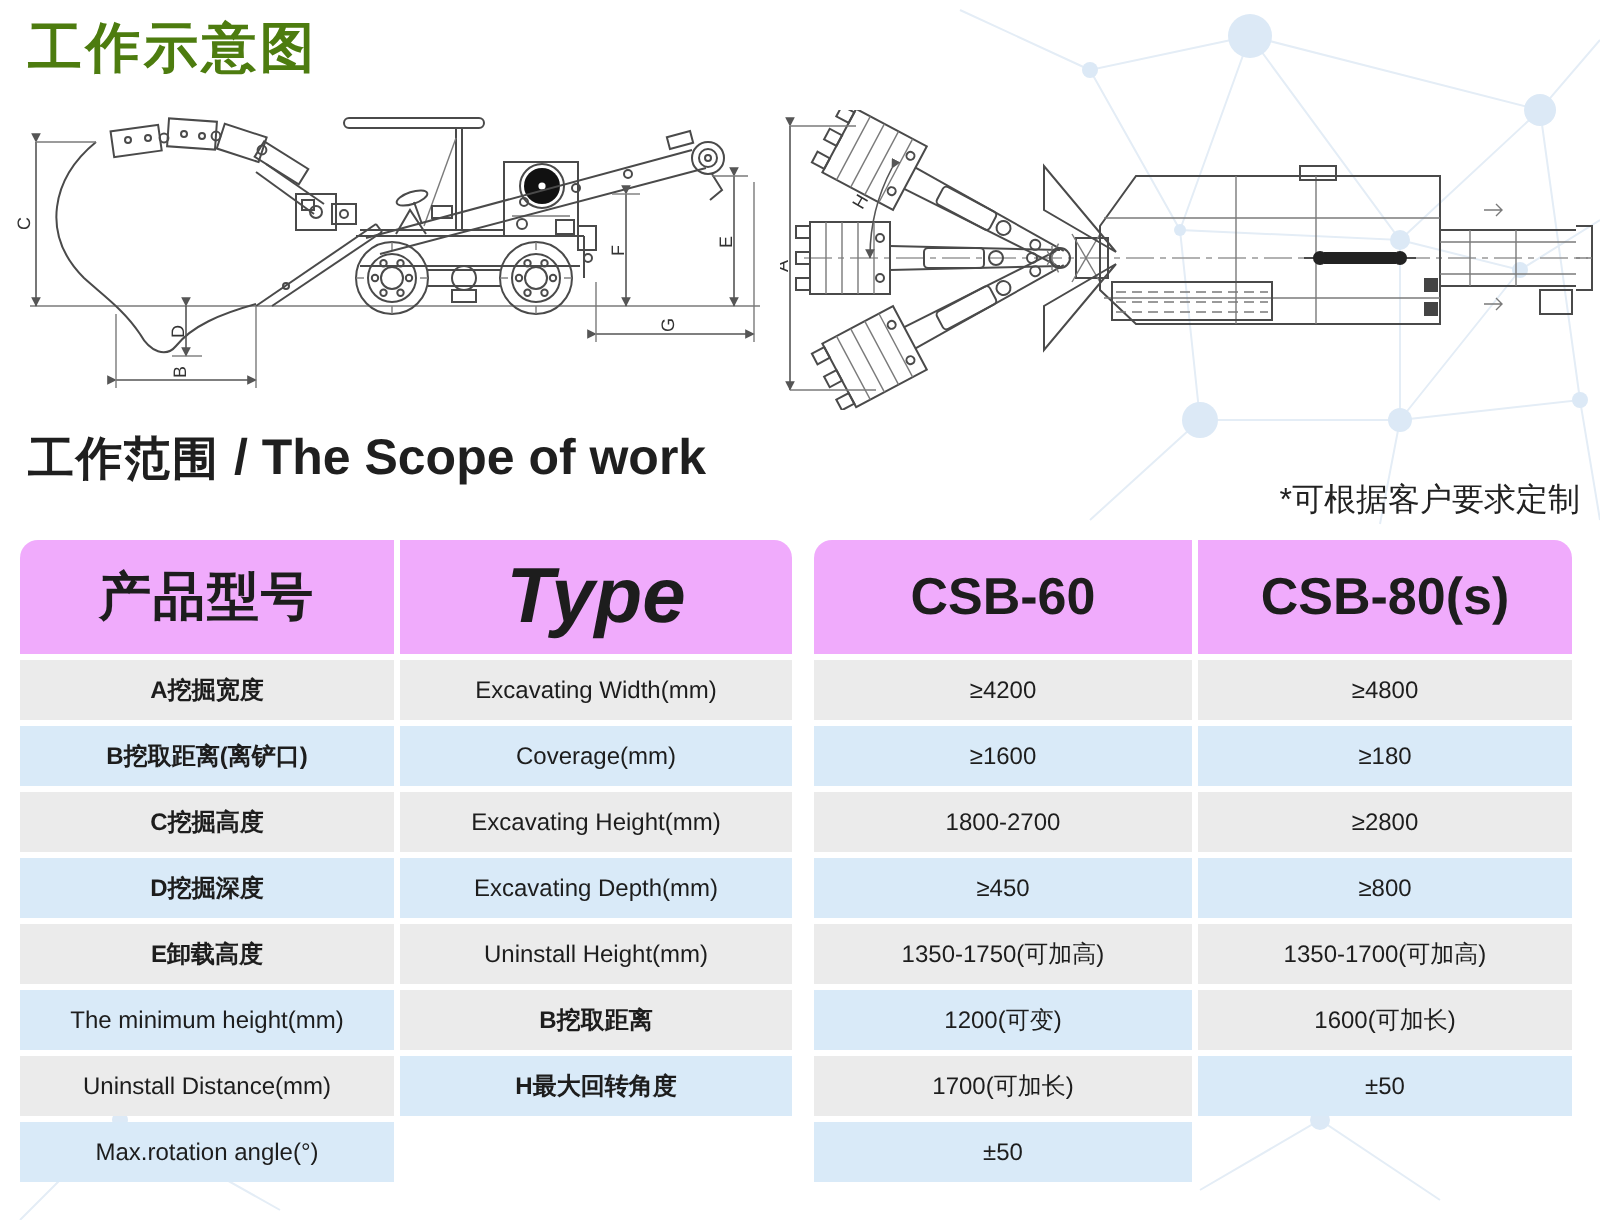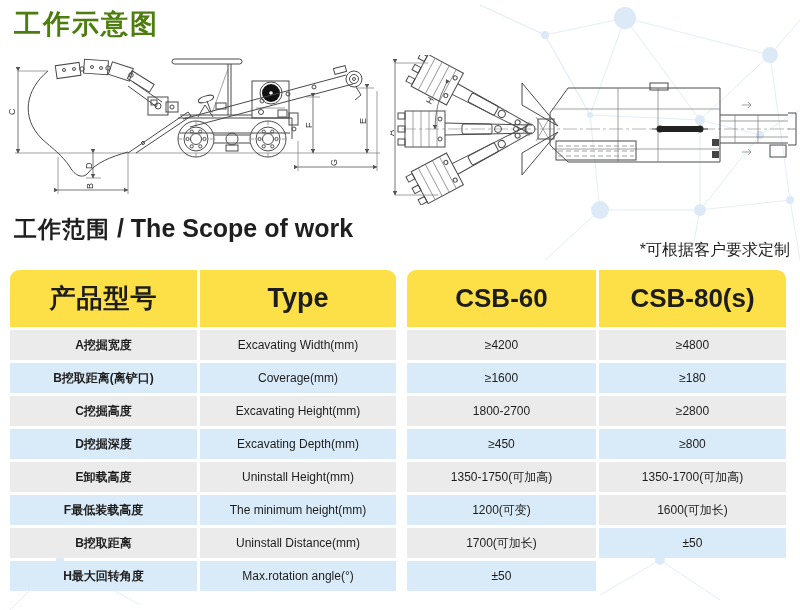--- a/index.html
+++ b/index.html
@@ -12,23 +12,23 @@
   .drawing.top{left:390px;width:410px;height:150px;}
   .section-head{position:absolute;left:14px;top:214px;margin:0;color:#1f1f1f;white-space:nowrap;}
   .section-head .cn{font-size:23px;font-weight:700;letter-spacing:1px;}
   .section-head .en{font-size:25px;font-weight:600;letter-spacing:0px;}
   .custom-note{position:absolute;right:10px;top:240px;font-size:16px;color:#222;}
   .spec-table{position:absolute;left:10px;top:270px;display:flex;gap:11px;}
   .half{display:grid;grid-auto-rows:auto;gap:3px;}
   .half.left{grid-template-columns:187px 196px;}
   .half.right{grid-template-columns:189px 187px;}
   .cell{display:flex;align-items:center;justify-content:center;text-align:center;color:#1d1d1d;}
-  .hdr{height:57px;background:#fde047;font-weight:700;}
+  .hdr{height:57px;background:#f0abfc;font-weight:700;}
   .hdr.cn{font-size:25px;letter-spacing:1px;}
-  .hdr.en{font-size:27px;font-weight:600;}
+  .hdr.en{font-size:39px;font-weight:600;font-style:italic;}
   .hdr.model{font-size:26px;}
   .half .hdr:first-child{border-top-left-radius:9px;}
   .half .hdr:nth-child(2){border-top-right-radius:9px;}
   .dcell{height:30px;font-size:12px;}
   .dcell.cn{font-weight:600;}
   .row-gray{background:#ebebeb;}
   .row-blue{background:#d9eaf8;}
   svg text{font-family:"Liberation Sans",sans-serif;font-size:9px;fill:#333;}
   svg .ln{stroke:#4a4a4a;stroke-width:1;fill:none;}
   svg .thin{stroke:#7a7a7a;stroke-width:0.7;fill:none;}
@@ -273,21 +273,20 @@
       <div class="cell dcell cn row-gray">A挖掘宽度</div>
       <div class="cell dcell row-gray">Excavating Width(mm)</div>
       <div class="cell dcell cn row-blue">B挖取距离(离铲口)</div>
       <div class="cell dcell row-blue">Coverage(mm)</div>
       <div class="cell dcell cn row-gray">C挖掘高度</div>
       <div class="cell dcell row-gray">Excavating Height(mm)</div>
       <div class="cell dcell cn row-blue">D挖掘深度</div>
       <div class="cell dcell row-blue">Excavating Depth(mm)</div>
       <div class="cell dcell cn row-gray">E卸载高度</div>
       <div class="cell dcell row-gray">Uninstall Height(mm)</div>
-      <div class="cell dcell cn row-blue">F最低装载高度</div>
       <div class="cell dcell row-blue">The minimum height(mm)</div>
       <div class="cell dcell cn row-gray">B挖取距离</div>
       <div class="cell dcell row-gray">Uninstall Distance(mm)</div>
       <div class="cell dcell cn row-blue">H最大回转角度</div>
       <div class="cell dcell row-blue">Max.rotation angle(°)</div>
     </div>
 
     <div class="half right">
       <div class="cell hdr model">CSB-60</div>
       <div class="cell hdr model">CSB-80(s)</div>

